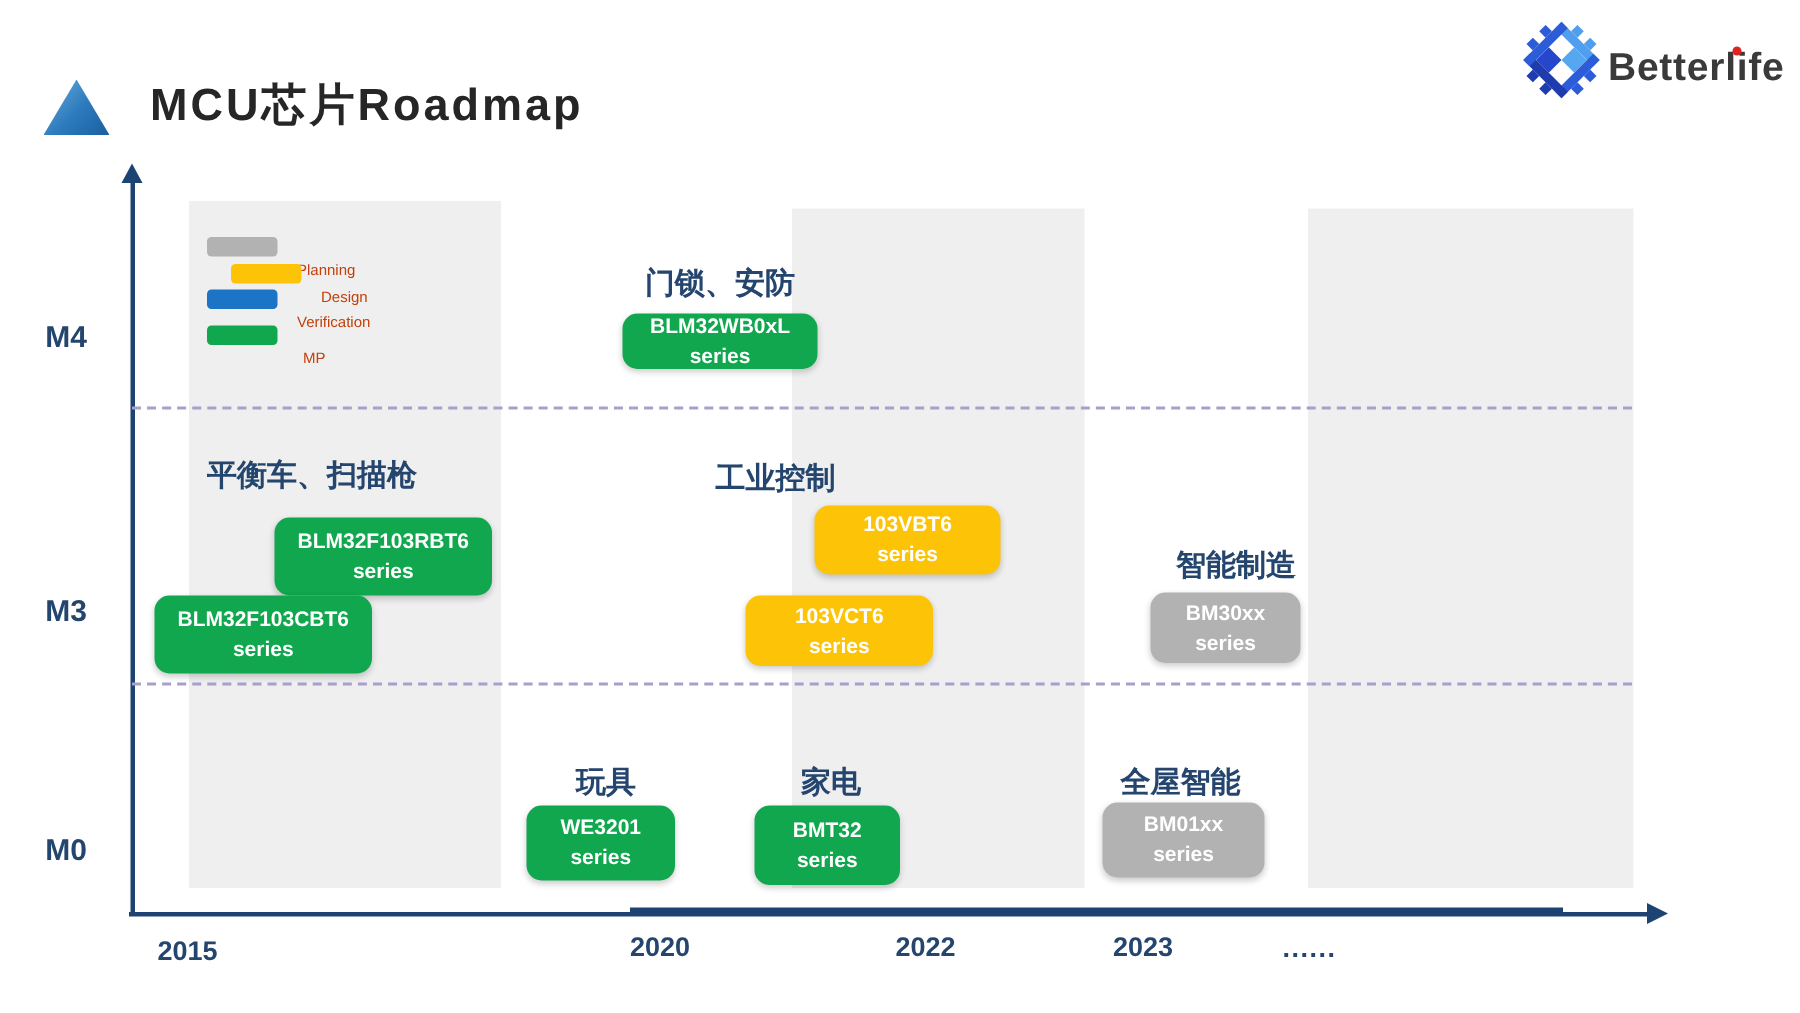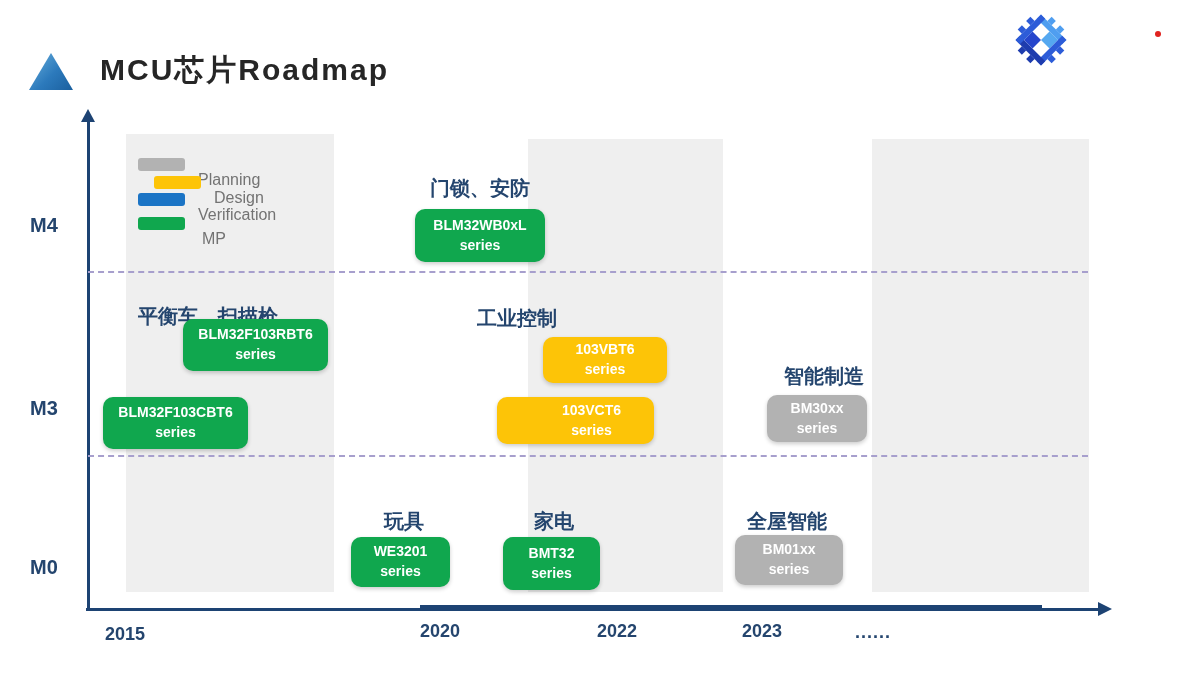--- a/index.html
+++ b/index.html
@@ -35,21 +35,21 @@
   
   .mlabel{position:absolute;left:21px;width:46px;text-align:center;color:#24456e;font-weight:700;font-size:20px;}
   .year{position:absolute;color:#24456e;font-weight:700;font-size:18px;}
   .cat{position:absolute;color:#24456e;font-weight:700;font-size:20px;white-space:nowrap;}
 
   
   .legend-row{position:absolute;left:138px;display:flex;align-items:center;height:14px;}
   .sw{width:47px;height:13px;border-radius:3px;flex:0 0 auto;}
   .sw-planning{background:#b2b2b2}.sw-design{background:#fdc407}
   .sw-verification{background:#1b74c5}.sw-mp{background:#10a74e}
-  .legend-label{margin-left:13px;font-size:16px;color:#737373;margin-top:32px;}
+  .legend-label{margin-left:13px;font-size:10px;color:#c2410c;margin-top:32px;}
 
   
   .box{position:absolute;border-radius:10px;color:#fff;font-weight:700;font-size:14px;
     display:flex;flex-direction:column;align-items:center;justify-content:center;
     text-align:center;line-height:1.4;box-shadow:0 2px 4px rgba(0,0,0,.20);}
   .box.green{background:#10a74e}
   .box.yellow{background:#fdc407}
   .box.gray{background:#b2b2b2}
 </style>
 </head>
@@ -76,20 +76,21 @@
         <rect x="30" y="3" width="6" height="6" fill="#4f9ef0"></rect>
         <rect x="45" y="18" width="6" height="6" fill="#2d5cd8"></rect>
         <rect x="45" y="30" width="6" height="6" fill="#2d5cd8"></rect>
         <rect x="18" y="45" width="6" height="6" fill="#1e3cae"></rect>
         <rect x="30" y="45" width="6" height="6" fill="#1e3cae"></rect>
         <rect x="3" y="18" width="6" height="6" fill="#2d5cd8"></rect>
         <rect x="3" y="30" width="6" height="6" fill="#2d5cd8"></rect>
       </g>
     </svg>
   </div>
+  <div class="logo-text">Betterlife</div>
   <div class="logo-i-dot"></div>
 
   <div class="band" style="left:126px;top:134px;width:208px;height:458px;"></div>
   <div class="band" style="left:528px;top:139px;width:195px;height:453px;"></div>
   <div class="band" style="left:872px;top:139px;width:217px;height:453px;"></div>
 
   <div class="y-axis"></div>
   <div class="y-arrow"></div>
   <div class="x-axis"></div>
   <div class="x-axis-overlap"></div>
@@ -120,37 +121,37 @@
   </div>
 
   <div class="cat" style="left:430px;top:175px;">门锁、安防</div>
   <div class="cat" style="left:138px;top:303px;">平衡车、扫描枪</div>
   <div class="cat" style="left:477px;top:305px;">工业控制</div>
   <div class="cat" style="left:784px;top:363px;">智能制造</div>
   <div class="cat" style="left:384px;top:508px;">玩具</div>
   <div class="cat" style="left:534px;top:508px;">家电</div>
   <div class="cat" style="left:747px;top:508px;">全屋智能</div>
 
-  <div class="box green" style="left:415px;top:209px;width:130px;height:53px;">
+  <div class="box green" style="left:415px;top:209px;width:130px;height:37px;">
     <span>BLM32WB0xL</span>
     <span>series</span>
   </div>
-  <div class="box green" style="left:183px;top:319px;width:145px;height:52px;">
+  <div class="box green" style="left:183px;top:345px;width:145px;height:52px;">
     <span>BLM32F103RBT6</span>
     <span>series</span>
   </div>
   <div class="box green" style="left:103px;top:397px;width:145px;height:52px;">
     <span>BLM32F103CBT6</span>
     <span>series</span>
   </div>
   <div class="box yellow" style="left:543px;top:337px;width:124px;height:46px;">
     <span>103VBT6</span>
     <span>series</span>
   </div>
-  <div class="box yellow" style="left:497px;top:397px;width:125px;height:47px;padding-left:32px;">
+  <div class="box yellow" style="left:497px;top:397px;width:125px;height:47px;">
     <span>103VCT6</span>
     <span>series</span>
   </div>
   <div class="box gray" style="left:767px;top:395px;width:100px;height:47px;">
     <span>BM30xx</span>
     <span>series</span>
   </div>
   <div class="box green" style="left:351px;top:537px;width:99px;height:50px;">
     <span>WE3201</span>
     <span>series</span>

